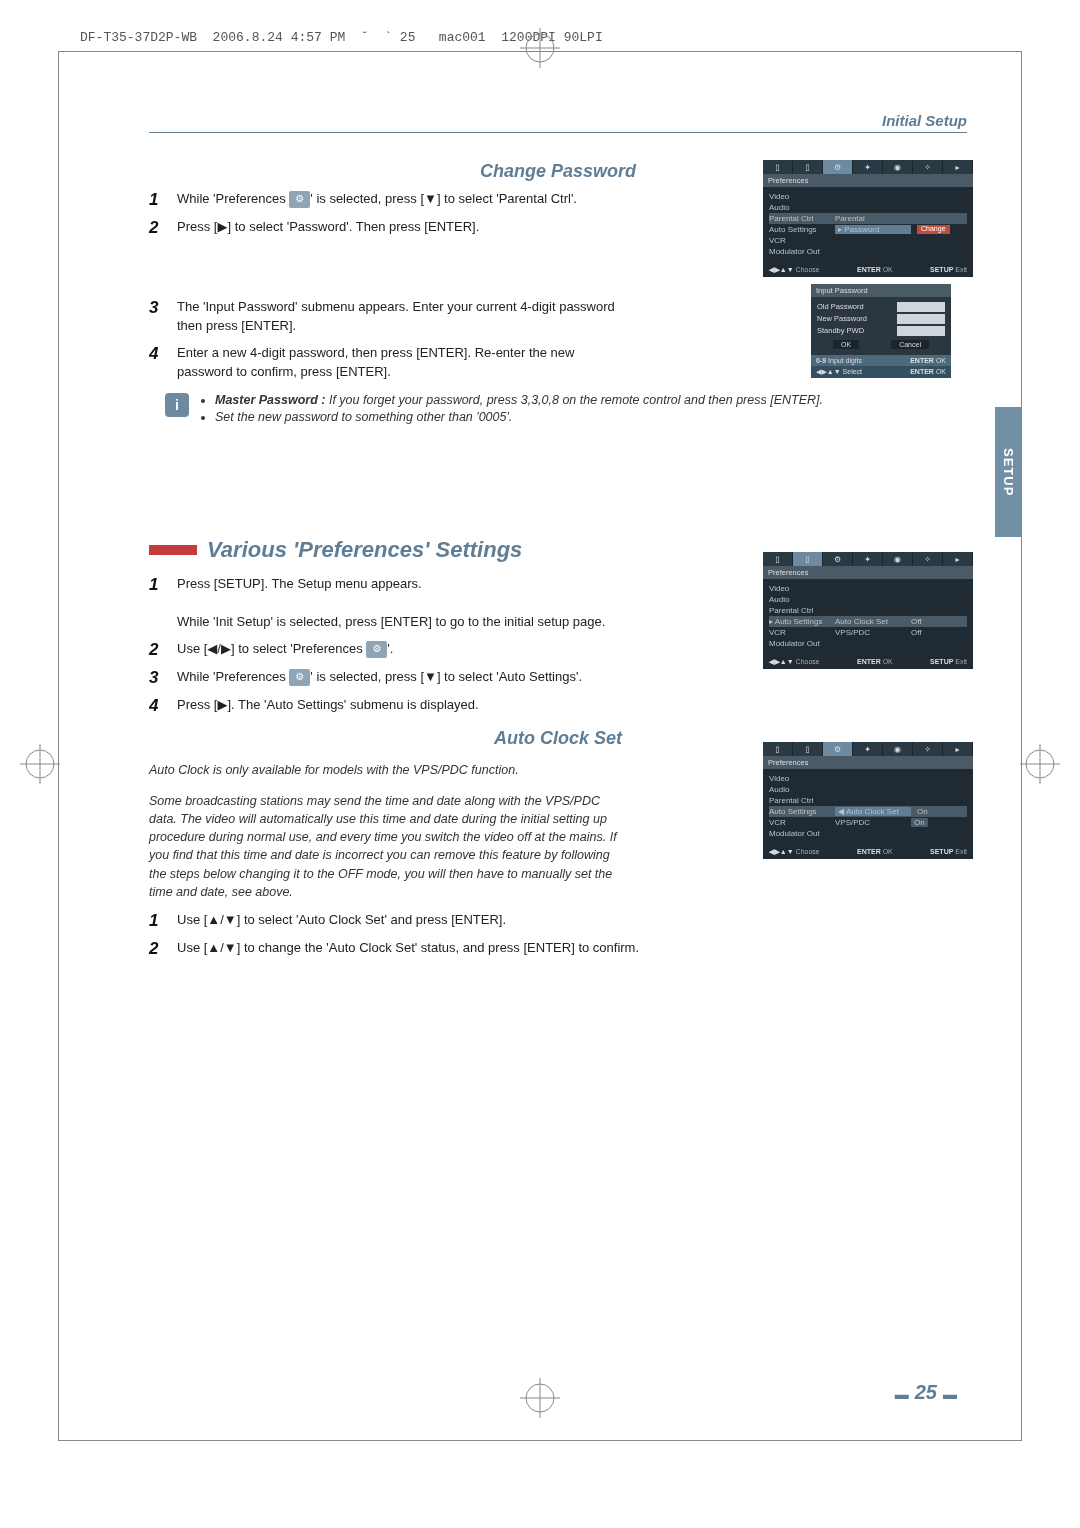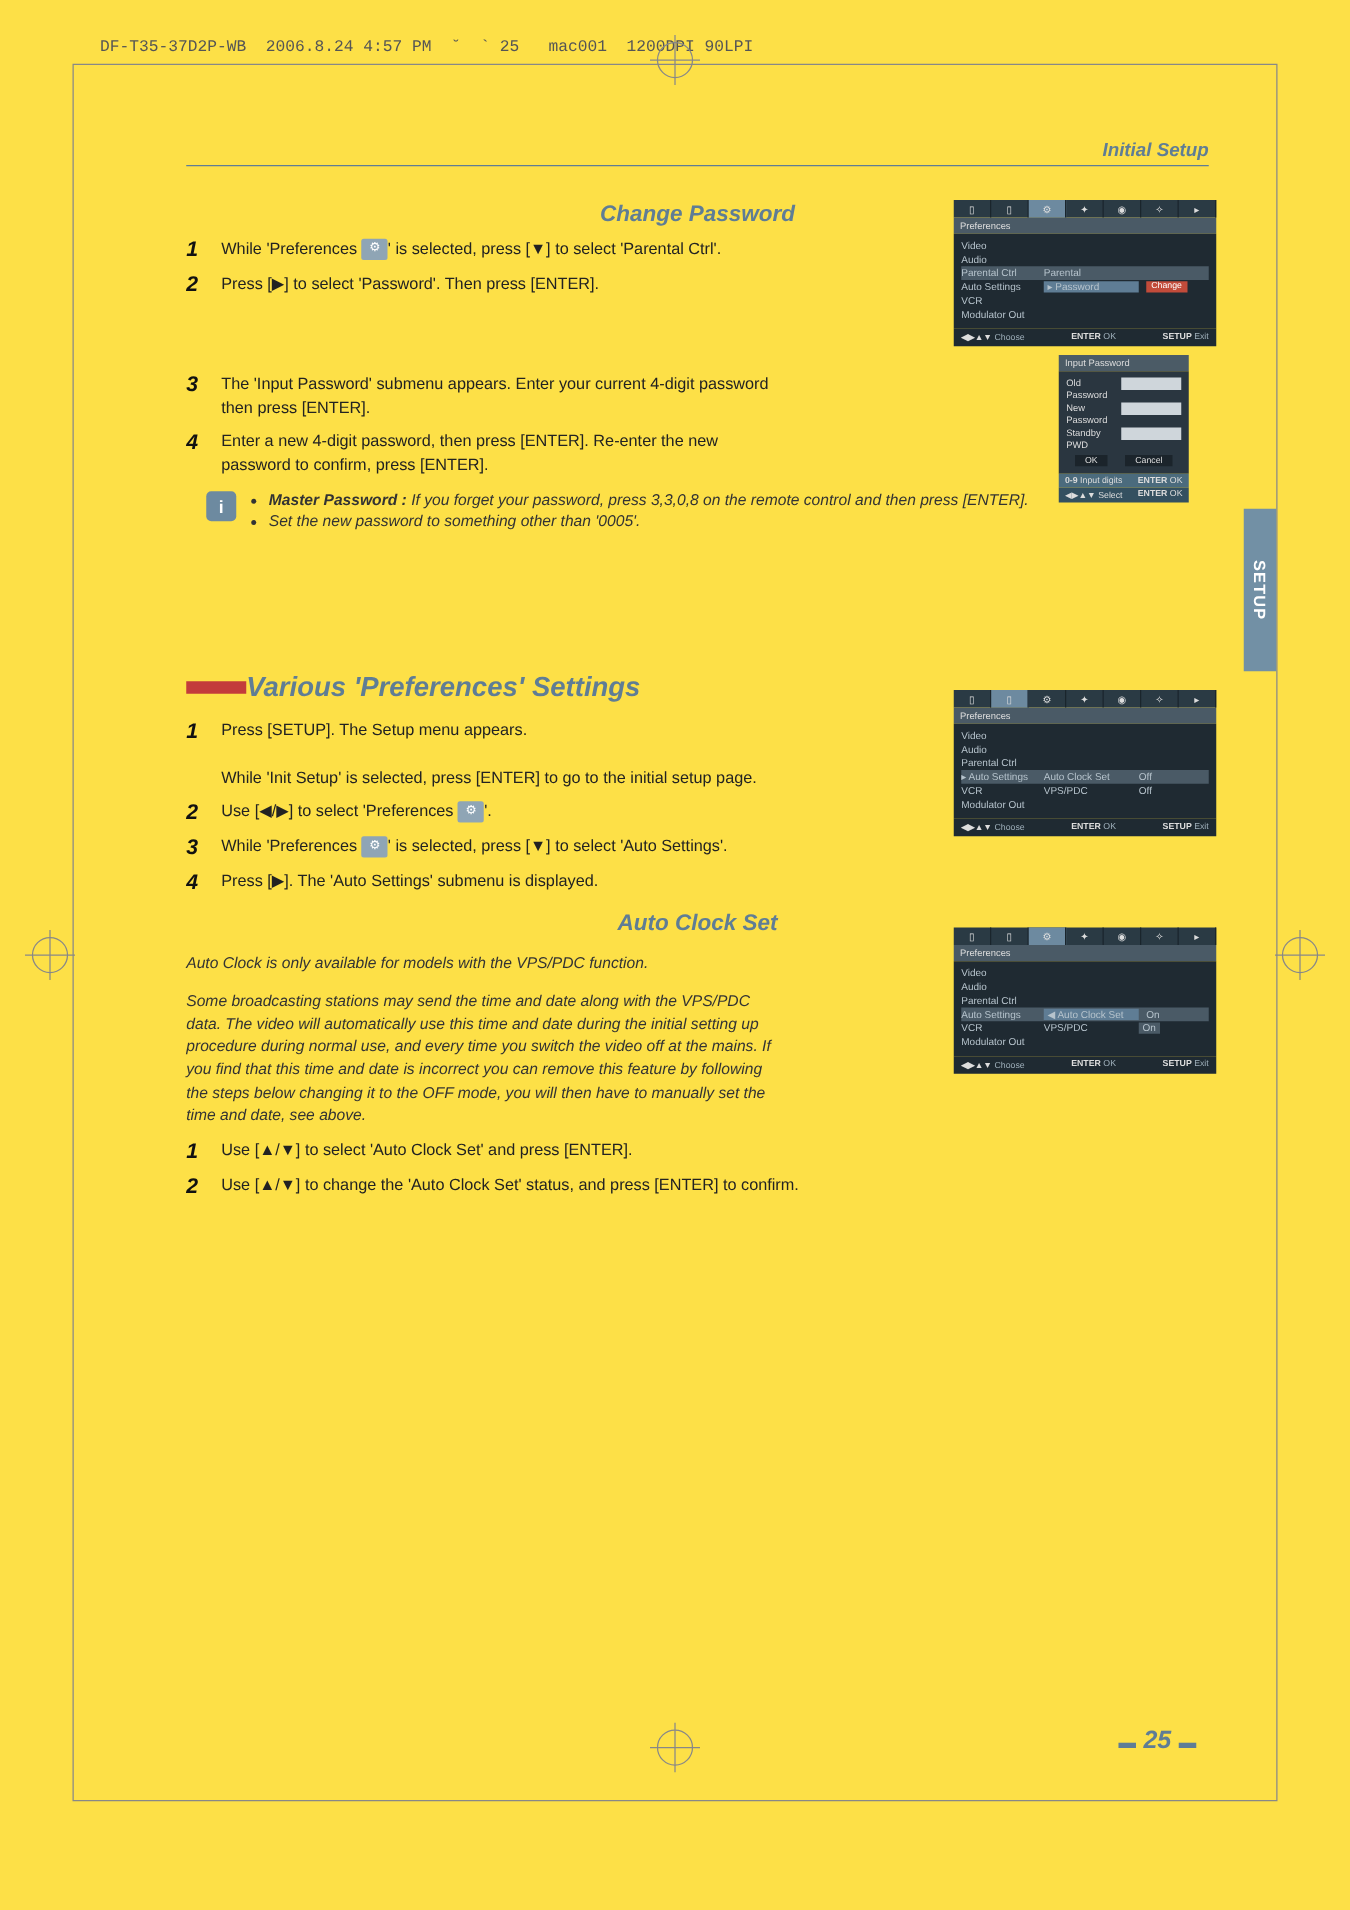--- a/index.html
+++ b/index.html
@@ -5,21 +5,21 @@
   body {
     margin: 0;
     background: #e0e0e0;
     font-family: Arial, Helvetica, sans-serif;
     display: flex;
     justify-content: center;
   }
   .page {
     width: 1080px;
     height: 1528px;
-    background: #fde047;
+    background: #ffffff;
     position: relative;
     box-sizing: border-box;
     padding: 30px 58px 40px 58px;
   }
   .crop-top, .crop-bottom {
     position: absolute;
     left: 50%;
     transform: translateX(-50%);
   }
   .crop-top { top: 28px; }
@@ -61,20 +61,21 @@
     color: #5f7d95;
     font-style: italic;
     font-weight: bold;
     font-size: 18px;
     margin: 10px 0 8px 0;
     text-align: center;
   }
   .section-title-row {
     display: flex;
     align-items: center;
+    gap: 10px;
     margin: 35px 0 12px 0;
   }
   .red-bar {
     width: 48px;
     height: 10px;
     background: #c33b3b;
   }
   .section-title {
     color: #5f7d95;
     font-style: italic;
@@ -195,21 +196,21 @@
     display:flex;
     justify-content:space-between;
     padding:3px 6px;
     font-size:7px;
     color:#9fb0bb;
   }
   .shot-footer span b { color:#ddd; }
 
   .dialog {
     position:absolute;
-    width: 104px;
+    width: 140px;
     font-size:7.5px;
     color:#ddd;
   }
   .dialog-title { background:#4b5b66; padding:2px 5px; }
   .dialog-body { background:#2a3640; padding:4px 6px; }
   .dialog-body .drow { display:flex; justify-content:space-between; padding:1px 0; }
   .dialog-body .drow input { width:44px; height:8px; border:none; background:#cfd6db; }
   .dialog-body .btnrow { display:flex; justify-content:space-around; padding:3px 0 2px; }
   .dialog-body .btnrow span { background:#1b242b; padding:1px 8px; font-size:7px; }
   .dialog-foot { background:#4b6b7d; padding:2px 5px; display:flex; justify-content:space-between; font-size:7px; }

